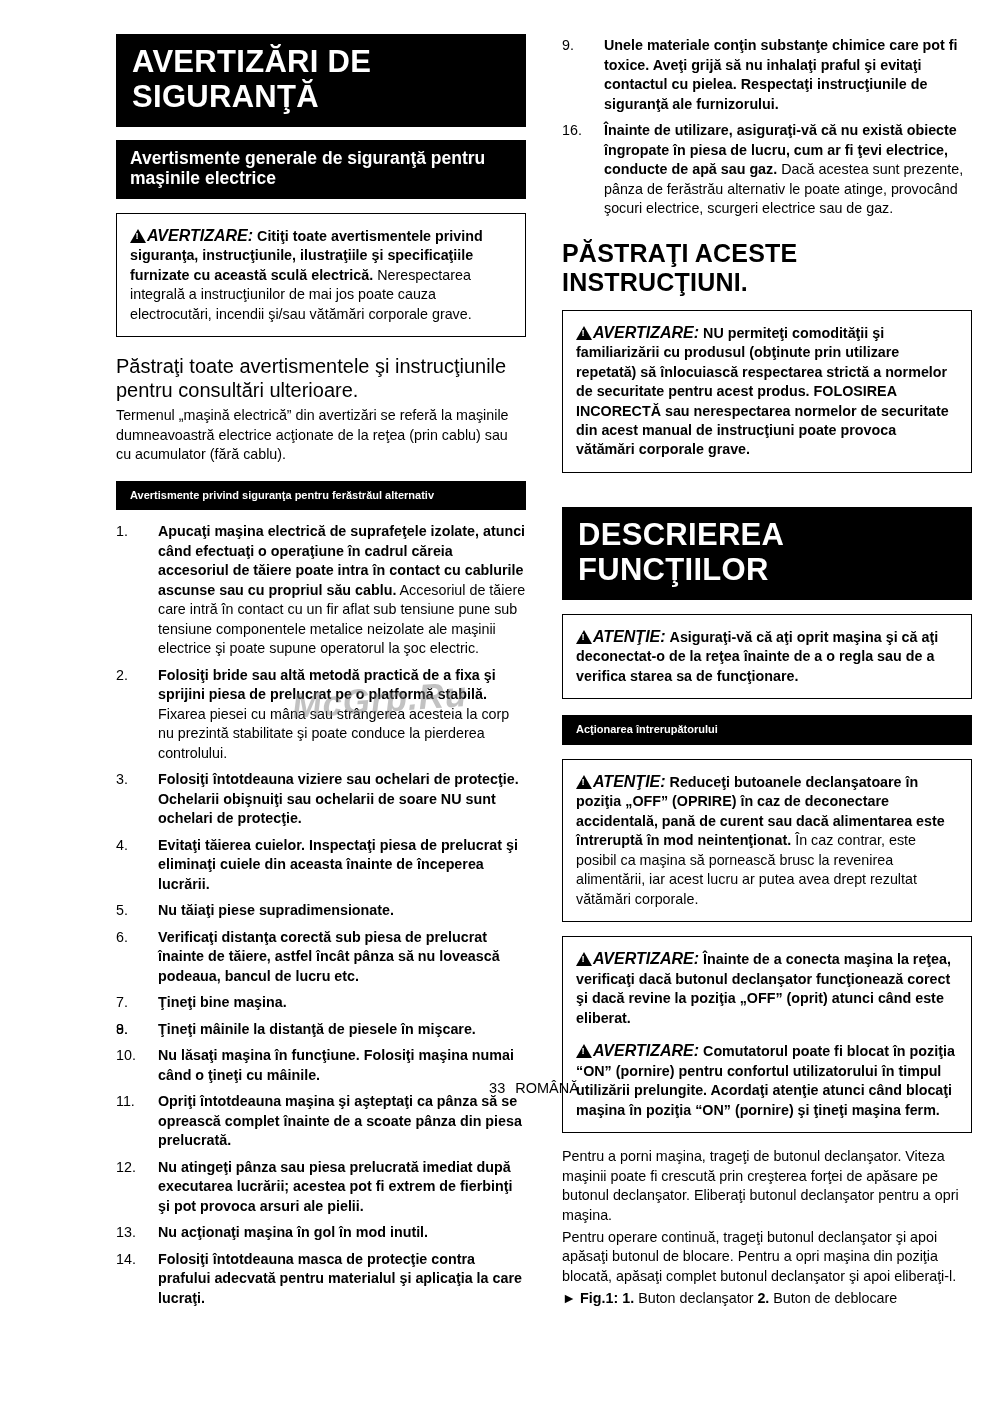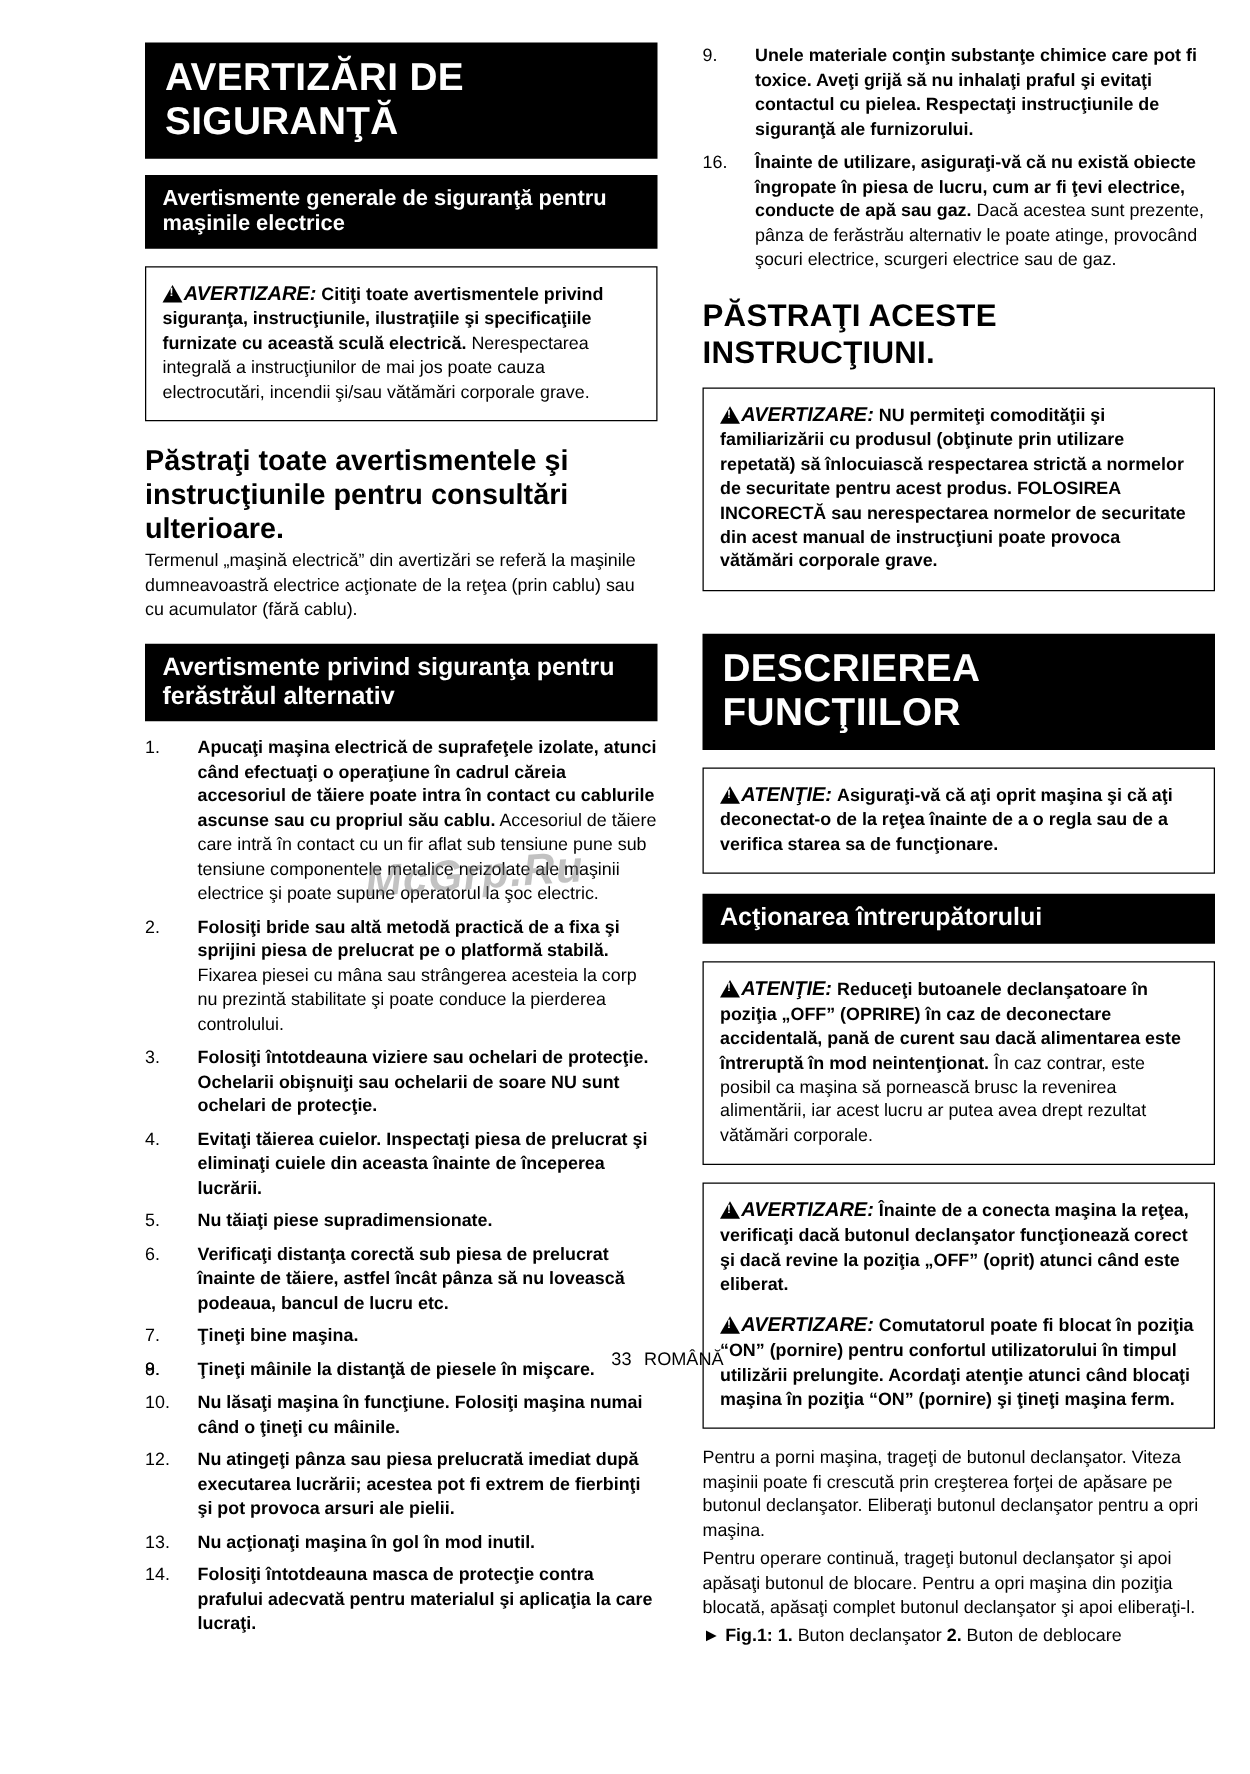--- a/index.html
+++ b/index.html
@@ -27,21 +27,21 @@
 
   
   .banner {
     background:#000; color:#fff;
     font-weight:bold;
     padding:10px 16px 12px 16px;
     line-height:1.14;
   }
   .banner.big { font-size:31px; letter-spacing:0.3px; }
   .banner.mid { font-size:17.5px; margin-top:13px; padding:9px 14px 10px 14px; }
-  .banner.sub { font-size:20px; margin-top:16px; padding:8px 14px 9px 14px; }
+  .banner.sub { font-size:11px; margin-top:16px; padding:8px 14px 9px 14px; }
 
   
   .boxed {
     border:1.6px solid #000;
     padding:11px 13px 12px 13px;
     margin-top:14px;
     font-size:14.3px;
     line-height:1.36;
   }
   .boxed.tight { margin-top:13px; }
@@ -67,22 +67,22 @@
     position:absolute;
     left:-2.5px; top:2px;
     color:#fff;
     font-size:9.5px;
     font-weight:bold;
     font-family:"Liberation Sans", sans-serif;
     line-height:10px;
   }
 
   h2.headline {
-    font-size:23px;
-    font-weight:bold;
+    font-size:20px;
+    font-weight:normal;
     line-height:1.18;
     margin:18px 0 4px 0;
   }
   p.body {
     font-size:14.3px;
     line-height:1.36;
     margin:3px 0 0 0;
   }
   .bigtitle {
     font-size:25px;
@@ -157,20 +157,21 @@
         <li><span class="num">1.</span><span class="txt">Apucaţi maşina electrică de suprafeţele izolate, atunci când efectuaţi o operaţiune în cadrul căreia accesoriul de tăiere poate intra în contact cu cablurile ascunse sau cu propriul său cablu.</span><span class="reg"> Accesoriul de tăiere care intră în contact cu un fir aflat sub tensiune pune sub tensiune componentele metalice neizolate ale maşinii electrice şi poate supune operatorul la şoc electric.</span></li>
         <li><span class="num">2.</span><span class="txt">Folosiţi bride sau altă metodă practică de a fixa şi sprijini piesa de prelucrat pe o platformă stabilă.</span><span class="reg"> Fixarea piesei cu mâna sau strângerea acesteia la corp nu prezintă stabilitate şi poate conduce la pierderea controlului.</span></li>
         <li><span class="num">3.</span><span class="txt">Folosiţi întotdeauna viziere sau ochelari de protecţie. Ochelarii obişnuiţi sau ochelarii de soare NU sunt ochelari de protecţie.</span><span class="reg"></span></li>
         <li><span class="num">4.</span><span class="txt">Evitaţi tăierea cuielor. Inspectaţi piesa de prelucrat şi eliminaţi cuiele din aceasta înainte de începerea lucrării.</span><span class="reg"></span></li>
         <li><span class="num">5.</span><span class="txt">Nu tăiaţi piese supradimensionate.</span><span class="reg"></span></li>
         <li><span class="num">6.</span><span class="txt">Verificaţi distanţa corectă sub piesa de prelucrat înainte de tăiere, astfel încât pânza să nu lovească podeaua, bancul de lucru etc.</span><span class="reg"></span></li>
         <li><span class="num">7.</span><span class="txt">Ţineţi bine maşina.</span><span class="reg"></span></li>
         <li><span class="num">8.</span><span class="reg"></span></li>
         <li><span class="num">9.</span><span class="txt">Ţineţi mâinile la distanţă de piesele în mişcare.</span><span class="reg"></span></li>
         <li><span class="num">10.</span><span class="txt">Nu lăsaţi maşina în funcţiune. Folosiţi maşina numai când o ţineţi cu mâinile.</span><span class="reg"></span></li>
+        <li><span class="num">11.</span><span class="txt">Opriţi întotdeauna maşina şi aşteptaţi ca pânza să se oprească complet înainte de a scoate pânza din piesa prelucrată.</span><span class="reg"></span></li>
         <li><span class="num">12.</span><span class="txt">Nu atingeţi pânza sau piesa prelucrată imediat după executarea lucrării; acestea pot fi extrem de fierbinţi şi pot provoca arsuri ale pielii.</span><span class="reg"></span></li>
         <li><span class="num">13.</span><span class="txt">Nu acţionaţi maşina în gol în mod inutil.</span><span class="reg"></span></li>
         <li><span class="num">14.</span><span class="txt">Folosiţi întotdeauna masca de protecţie contra prafului adecvată pentru materialul şi aplicaţia la care lucraţi.</span><span class="reg"></span></li>
       </ol>
     </div>
 
     <div class="col">
 
       <ol class="numlist" style="margin-top:2px">
         <li><span class="num">9.</span><span class="txt">Unele materiale conţin substanţe chimice care pot fi toxice. Aveţi grijă să nu inhalaţi praful şi evitaţi contactul cu pielea. Respectaţi instrucţiunile de siguranţă ale furnizorului.</span><span class="reg"></span></li>

